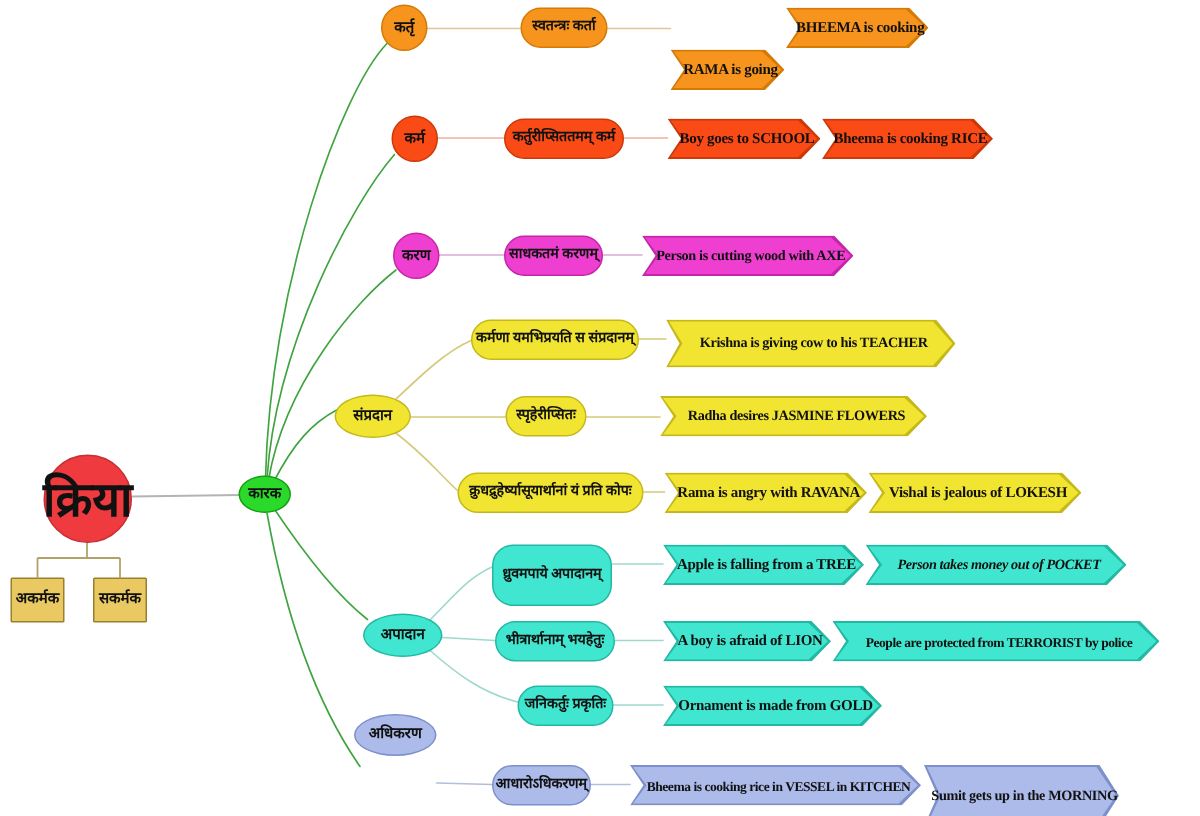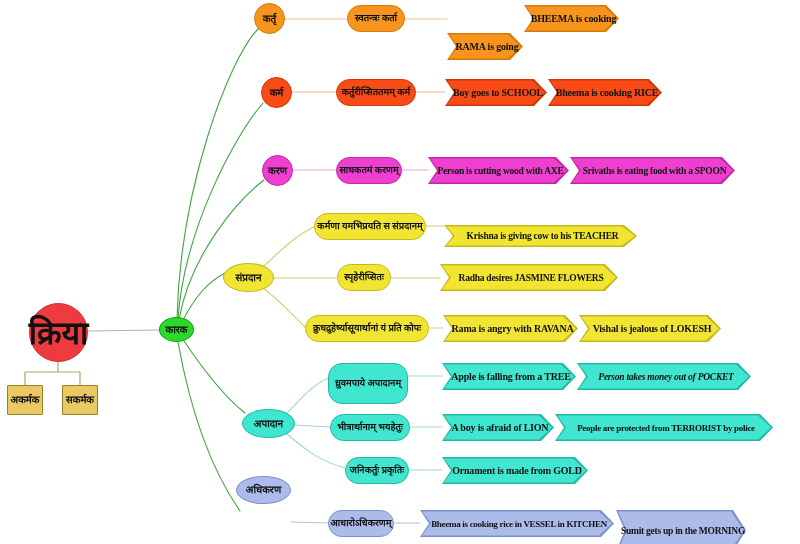--- a/index.html
+++ b/index.html
@@ -173,27 +173,22 @@
     <span class="a-b"></span>
       <span class="a-f"></span>
     <span class="a-t">Bheema is cooking RICE</span>
   </div>
 
   <div class="arrow b2" style="left:428px;top:157px;width:141px;height:27px;">
     <span class="a-b"></span>
       <span class="a-f"></span>
     <span class="a-t lg">Person is cutting wood with AXE</span>
   </div>
-  <div class="arrow b2" style="left:570px;top:157px;width:165px;height:27px;">
-    <span class="a-b"></span>
-      <span class="a-f"></span>
-    <span class="a-t lg">Srivaths is eating food with a SPOON</span>
-  </div>
-
-  <div class="arrow b3" style="left:444px;top:213px;width:193px;height:22px;margin-top:12px;">
+
+  <div class="arrow b3" style="left:444px;top:213px;width:193px;height:32px;">
     <span class="a-b"></span>
       <span class="a-f"></span>
     <span class="a-t lg">Krishna is giving cow to his TEACHER</span>
   </div>
   <div class="arrow b3" style="left:440px;top:264px;width:178px;height:27px;">
     <span class="a-b"></span>
       <span class="a-f"></span>
     <span class="a-t lg">Radha desires JASMINE FLOWERS</span>
   </div>
   <div class="arrow b3" style="left:443px;top:315px;width:135px;height:27px;">

